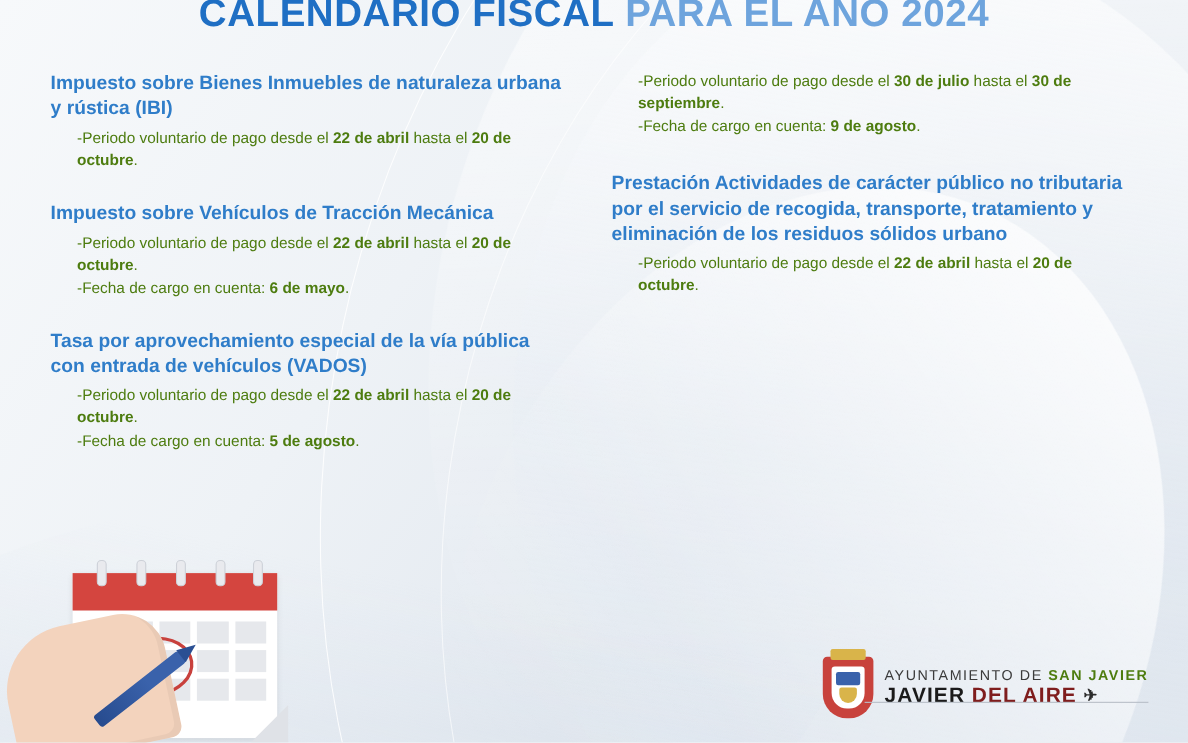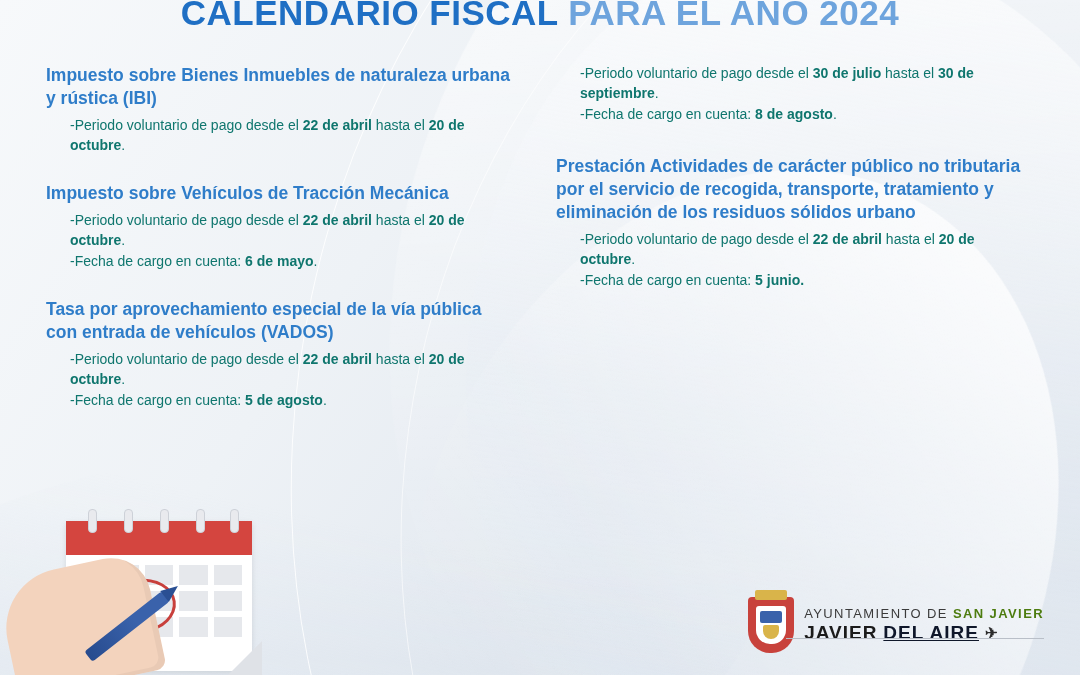--- a/index.html
+++ b/index.html
@@ -91,21 +91,21 @@
   .block { margin-bottom: 26px; }
   .block h2 {
     margin: 0 0 6px 0;
     color: #2f7dc9;
     font-size: 17.5px;
     font-weight: bold;
     line-height: 1.32;
   }
   .lines {
     margin-left: 24px;
-    color: #0f766e;
+    color: #4d7c0f;
     font-size: 14px;
     line-height: 1.42;
   }
   .lines .ln { margin-bottom: 1px; }
   .lines b { font-weight: bold; }
 
   
   .col-right .block:first-child { margin-bottom: 30px; }
 
   
@@ -245,21 +245,21 @@
   .logo-l1 b { color: #4d7c0f; font-weight: bold; }
   .logo-l2 {
     font-size: 19px;
     font-weight: bold;
     color: #1b1b1b;
     letter-spacing: 1px;
     display: flex;
     align-items: center;
     gap: 6px;
   }
-  .logo-l2 .soft { color: #0f172a; font-weight: bold; text-decoration: underline; }
+  .logo-l2 .soft { color: #7f1d1d; font-weight: bold; }
   .plane {
     font-size: 15px;
     color: #2b2b2b;
     transform: rotate(-2deg);
   }
   .logo-rule {
     position: absolute;
     right: 0; bottom: 14px;
     width: 258px; height: 1px;
     background: #b9bfc8;
@@ -308,29 +308,28 @@
     </div>
   </div>
 
 </div>
 
 <div class="col col-right">
 
   <div class="block">
     <div class="lines">
       <div class="ln">-Periodo voluntario de pago desde el <b>30 de julio</b> hasta el <b>30 de septiembre</b>.</div>
-      <div class="ln">-Fecha de cargo en cuenta: <b>8 de agosto</b>.</div>
+      <div class="ln">-Fecha de cargo en cuenta: <b>9 de agosto</b>.</div>
     </div>
   </div>
 
   <div class="block">
     <h2>Prestación Actividades de carácter público no tributaria por el servicio de recogida, transporte, tratamiento y eliminación de los residuos sólidos urbano</h2>
     <div class="lines">
       <div class="ln">-Periodo voluntario de pago desde el <b>22 de abril</b> hasta el <b>20 de octubre</b>.</div>
-      <div class="ln">-Fecha de cargo en cuenta: <b>5 junio.</b></div>
     </div>
   </div>
 
 </div>
 
 <div class="calendar">
   <div class="cal-body"></div>
   <div class="cal-top"></div>
   <div class="ring" style="left:22px;"></div>
   <div class="ring" style="left:58px;"></div>

